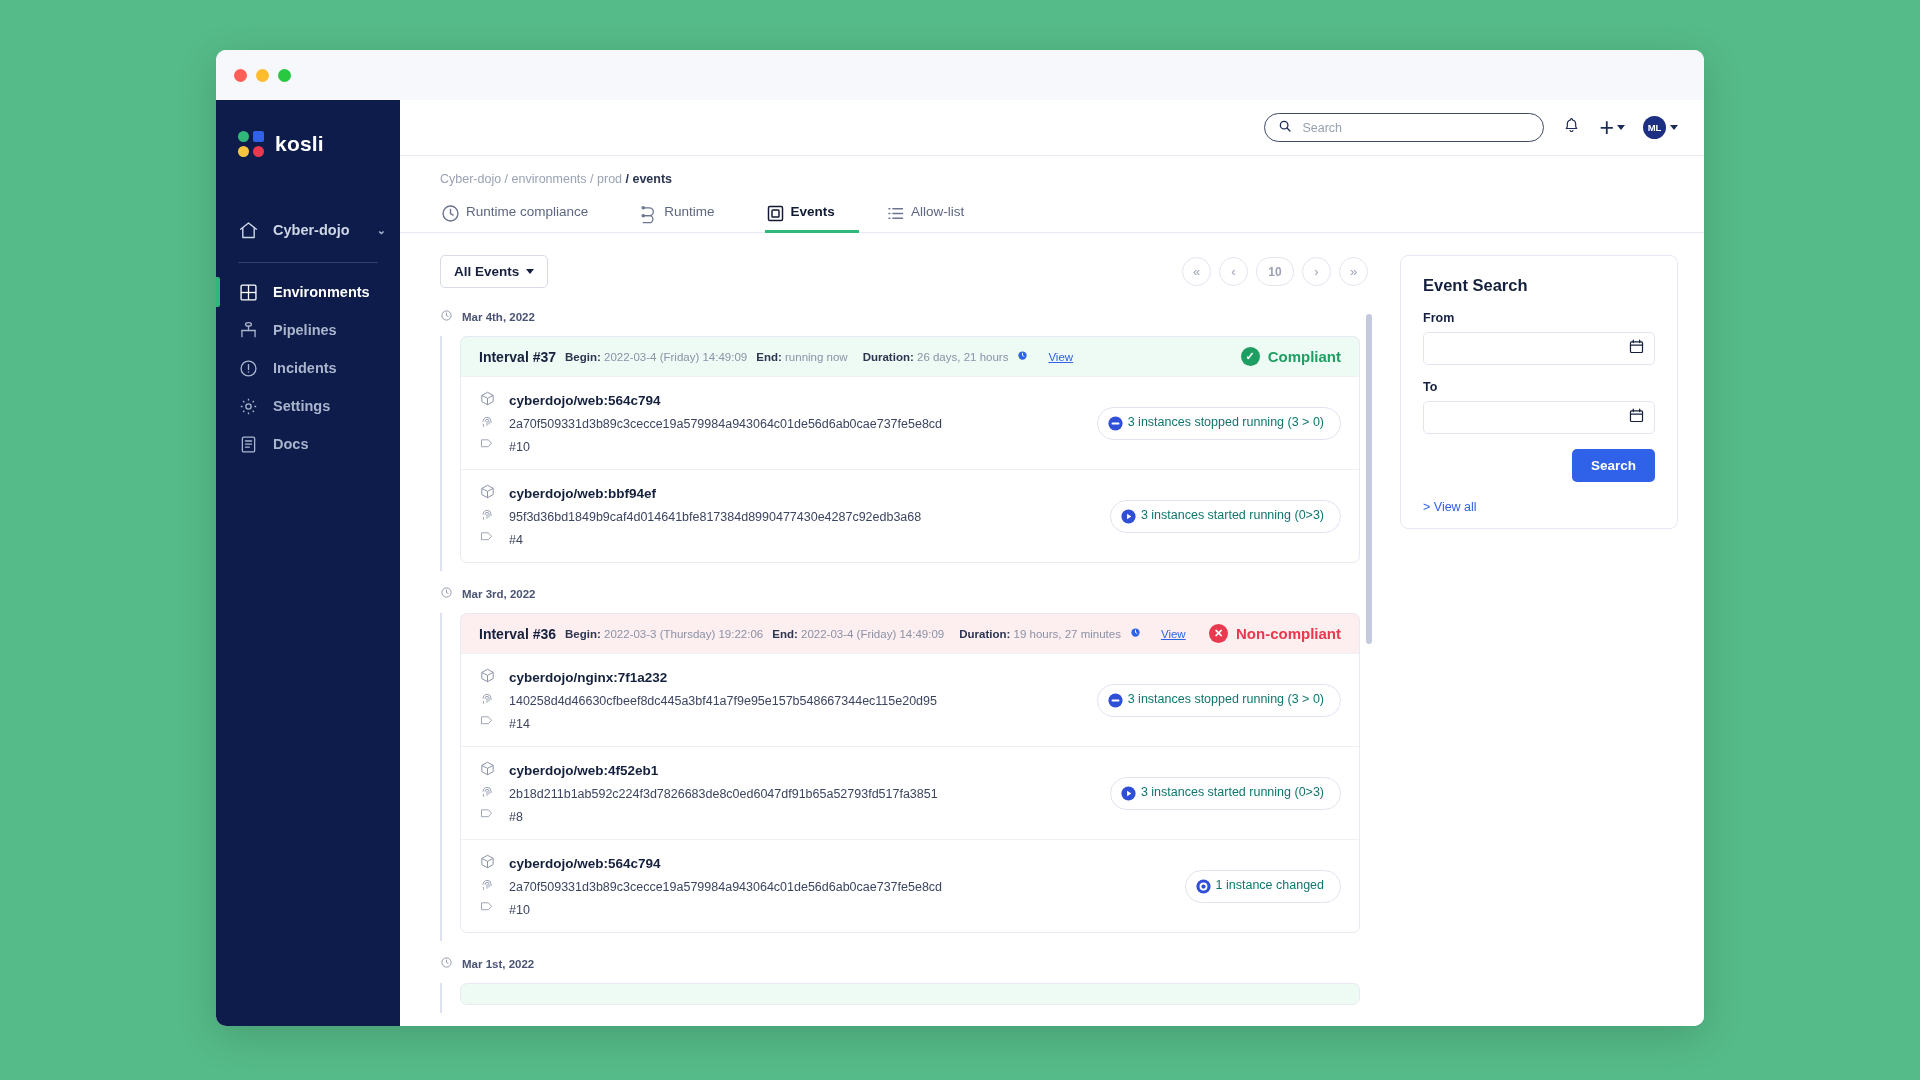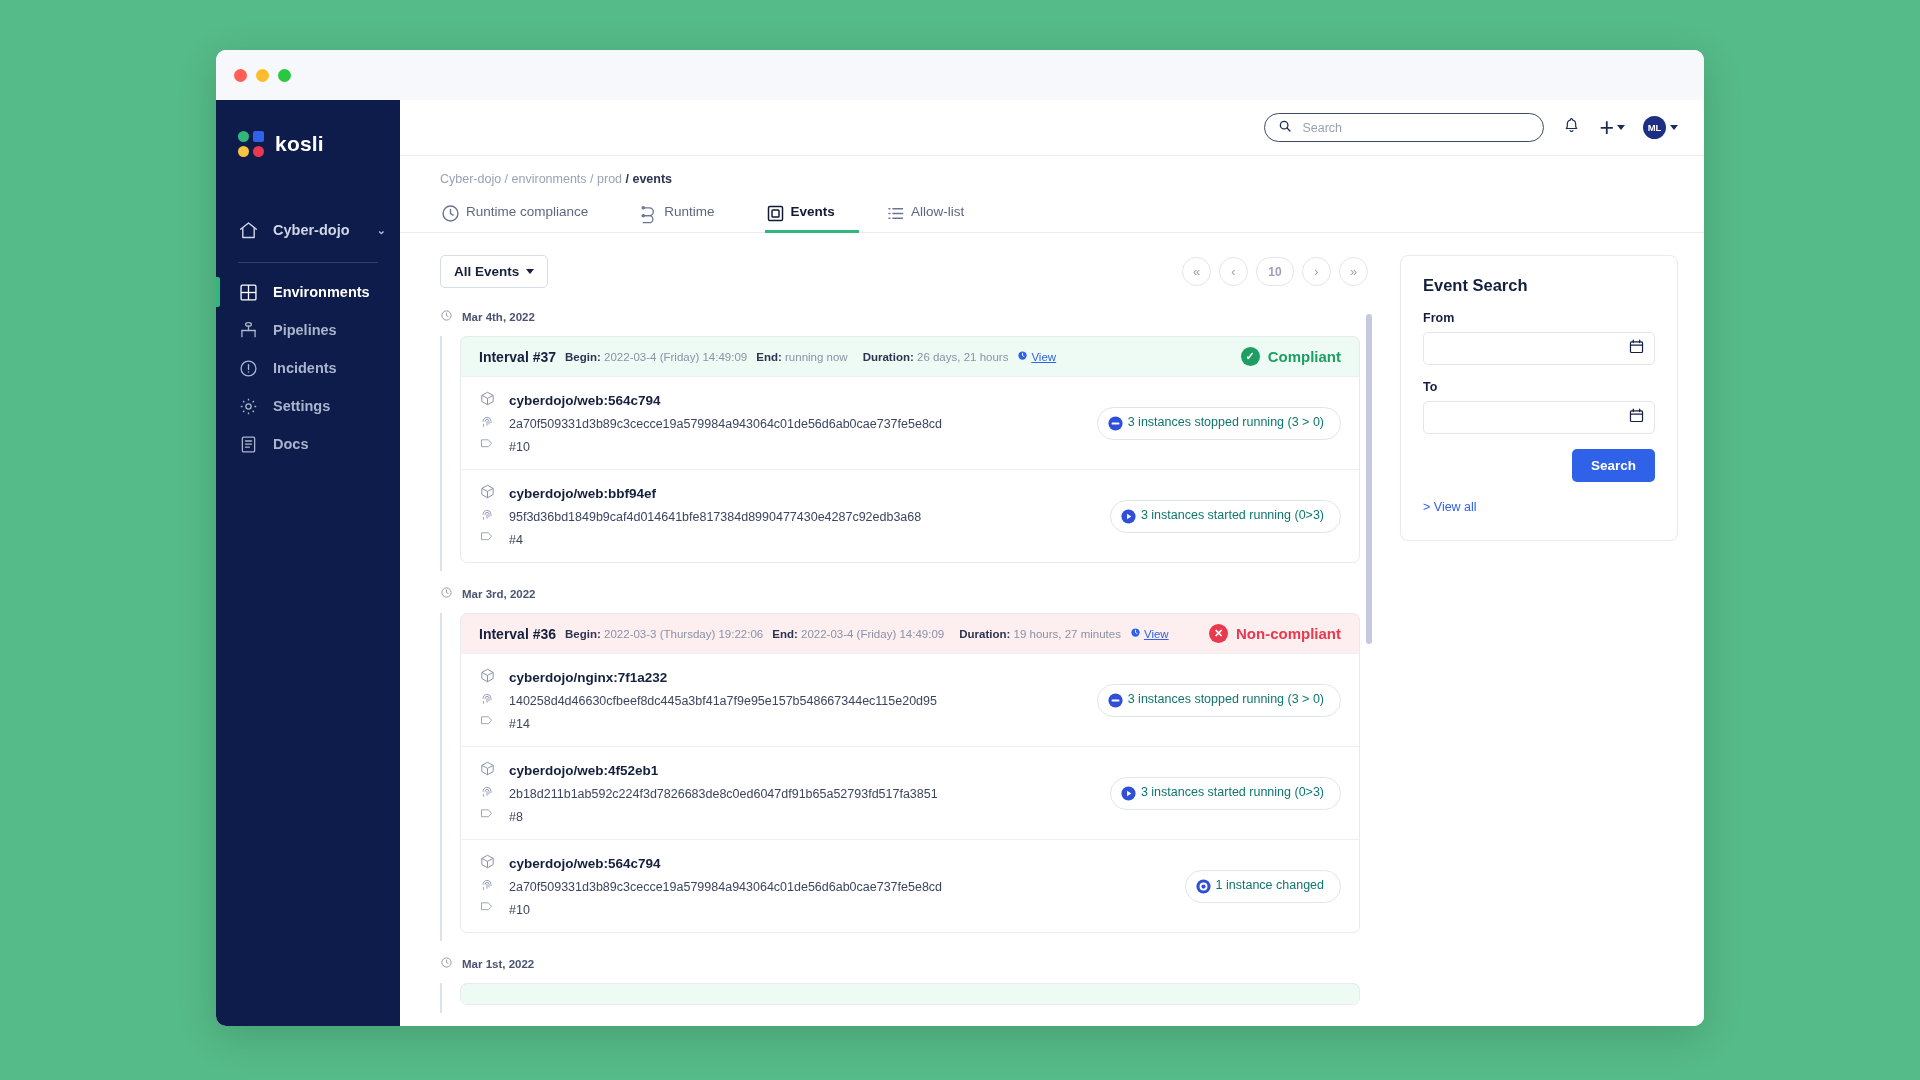--- a/index.html
+++ b/index.html
@@ -150,21 +150,21 @@
   .card-head {
     display: flex; align-items: center; justify-content: space-between;
     padding: 10px 18px; font-size: 12px;
   }
   .card.ok .card-head { background: #eefaf4; border: 1.5px solid #31b77a; border-radius: 6px 6px 0 0; margin: -1px; }
   .card.bad .card-head { background: #fdeef0; border: 1.5px solid #f0566b; border-radius: 6px 6px 0 0; margin: -1px; }
   .head-left { display: flex; align-items: center; gap: 9px; flex-wrap: wrap; }
   .iv-name { font-size: 14px; font-weight: 700; color: #14203d; }
   .kv { color: #8a92a6; font-size: 11.5px; }
   .kv b { color: #2b3550; font-weight: 700; }
-  .view-link { display: inline-flex; align-items: center; gap: 3px; color: #2f62e8; font-size: 11.5px; text-decoration: underline; cursor: pointer; }
+  .view-link { display: inline-flex; align-items: center; gap: 20px; color: #2f62e8; font-size: 11.5px; text-decoration: underline; cursor: pointer; }
   .status { display: flex; align-items: center; gap: 8px; font-size: 15px; font-weight: 700; }
   .status.ok { color: #1f9e63; }
   .status.bad { color: #e8394e; }
   .badge-circ { width: 19px; height: 19px; border-radius: 50%; display: flex; align-items: center; justify-content: center; color: #fff; font-size: 11px; font-weight: 700; }
   .badge-circ.ok { background: #1f9e63; }
   .badge-circ.bad { background: #e8394e; }
 
   .art-row { display: flex; align-items: center; justify-content: space-between; gap: 18px; padding: 13px 18px; border-top: 1px solid #eef0f5; }
   .art-row:first-of-type { border-top: none; }
   .art-left { display: grid; grid-template-columns: 22px 1fr; row-gap: 3px; column-gap: 8px; align-items: center; min-width: 0; }
@@ -174,21 +174,21 @@
   .pill {
     display: inline-flex; align-items: flex-start; gap: 4px;
     border: 1px solid #dfe3f0; border-radius: 17px;
     padding: 7px 16px 7px 9px; background: #fff;
     font-size: 12.5px; color: #0f766e; white-space: nowrap;
   }
   .pill-ic { width: 17px; height: 17px; flex: 0 0 17px; }
 
   
   .side-col { width: 278px; flex: 0 0 278px; }
-  .panel { border: 1px solid #e6e9f2; border-radius: 8px; padding: 20px 22px 26px 22px; }
+  .panel { border: 1px solid #e6e9f2; border-radius: 8px; padding: 20px 22px 14px 22px; }
   .panel-title { font-size: 16.5px; font-weight: 700; color: #14203d; margin-bottom: 16px; }
   .field-label { font-size: 12.5px; font-weight: 700; color: #14203d; margin-bottom: 7px; }
   .date-input {
     height: 33px; border: 1px solid #e2e5f0; border-radius: 5px;
     display: flex; align-items: center; justify-content: flex-end;
     padding: 0 9px; margin-bottom: 15px; background: #fff; cursor: text;
   }
   .btn-primary {
     background: #2f62e8; color: #fff; border: none; border-radius: 5px;
     padding: 9px 19px; font-size: 13.5px; font-weight: 700; cursor: pointer;

